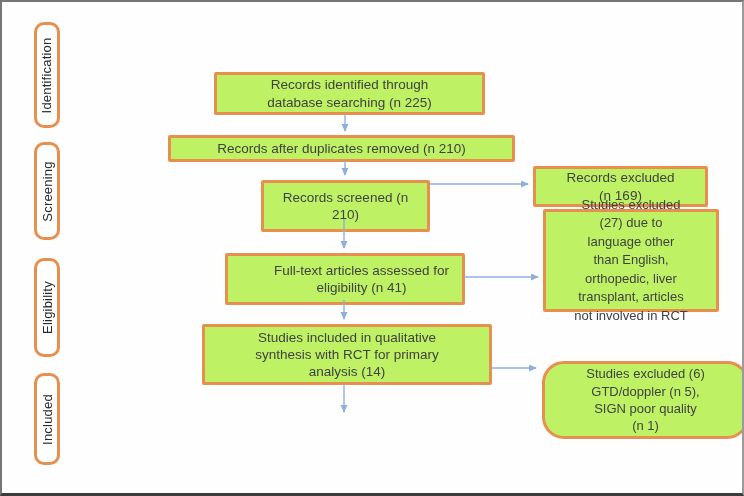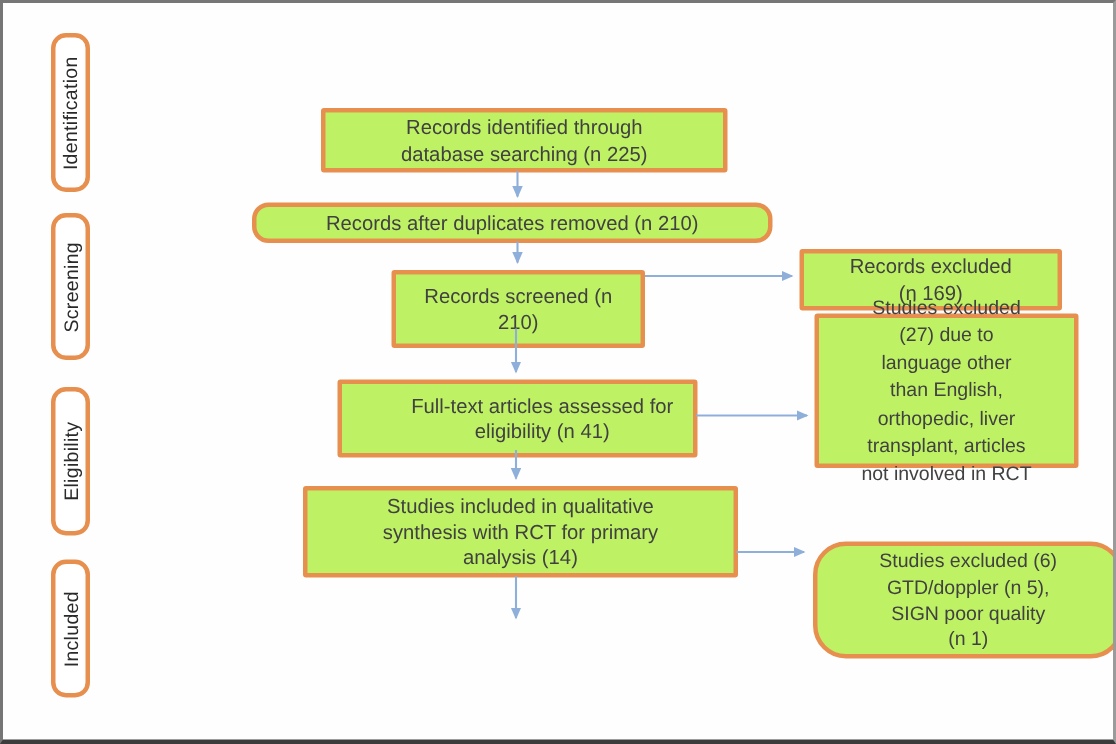--- a/index.html
+++ b/index.html
@@ -58,21 +58,21 @@
     text-align: center;
     padding: 1px 3px;
   }
   .flow-box span {
     white-space: pre-line;
     font-size: 13.5px;
     line-height: 1.28;
     color: var(--text, #414141);
   }
   #box-records-identified { left: 212px; top: 70px;  width: 271px; height: 43px; }
-  #box-duplicates-removed { left: 166px; top: 133px; width: 347px; height: 27px; border-radius: 11px; }
+  #box-duplicates-removed { left: 166px; top: 133px; width: 347px; height: 27px; }
   #box-records-screened   { left: 259px; top: 178px; width: 169px; height: 52px; }
   #box-fulltext-assessed  { left: 223px; top: 251px; width: 240px; height: 52px; padding-left: 36px; }
   #box-qualitative        { left: 200px; top: 322px; width: 290px; height: 61px; }
   #box-quantitative       { left: 200px; top: 415px; width: 307px; height: 53px; }
   #box-records-excluded   { left: 531px; top: 164px; width: 175px; height: 41px; }
   #box-studies-excluded-27{ left: 541px; top: 207px; width: 176px; height: 103px; }
   #box-studies-excluded-6 { left: 540px; top: 359px; width: 207px; height: 78px; border-radius: 22px; }
   #box-studies-excluded-27 span { font-size: 13px; line-height: 1.42; }
   #box-studies-excluded-6  span { font-size: 13px; line-height: 1.33; }
 

